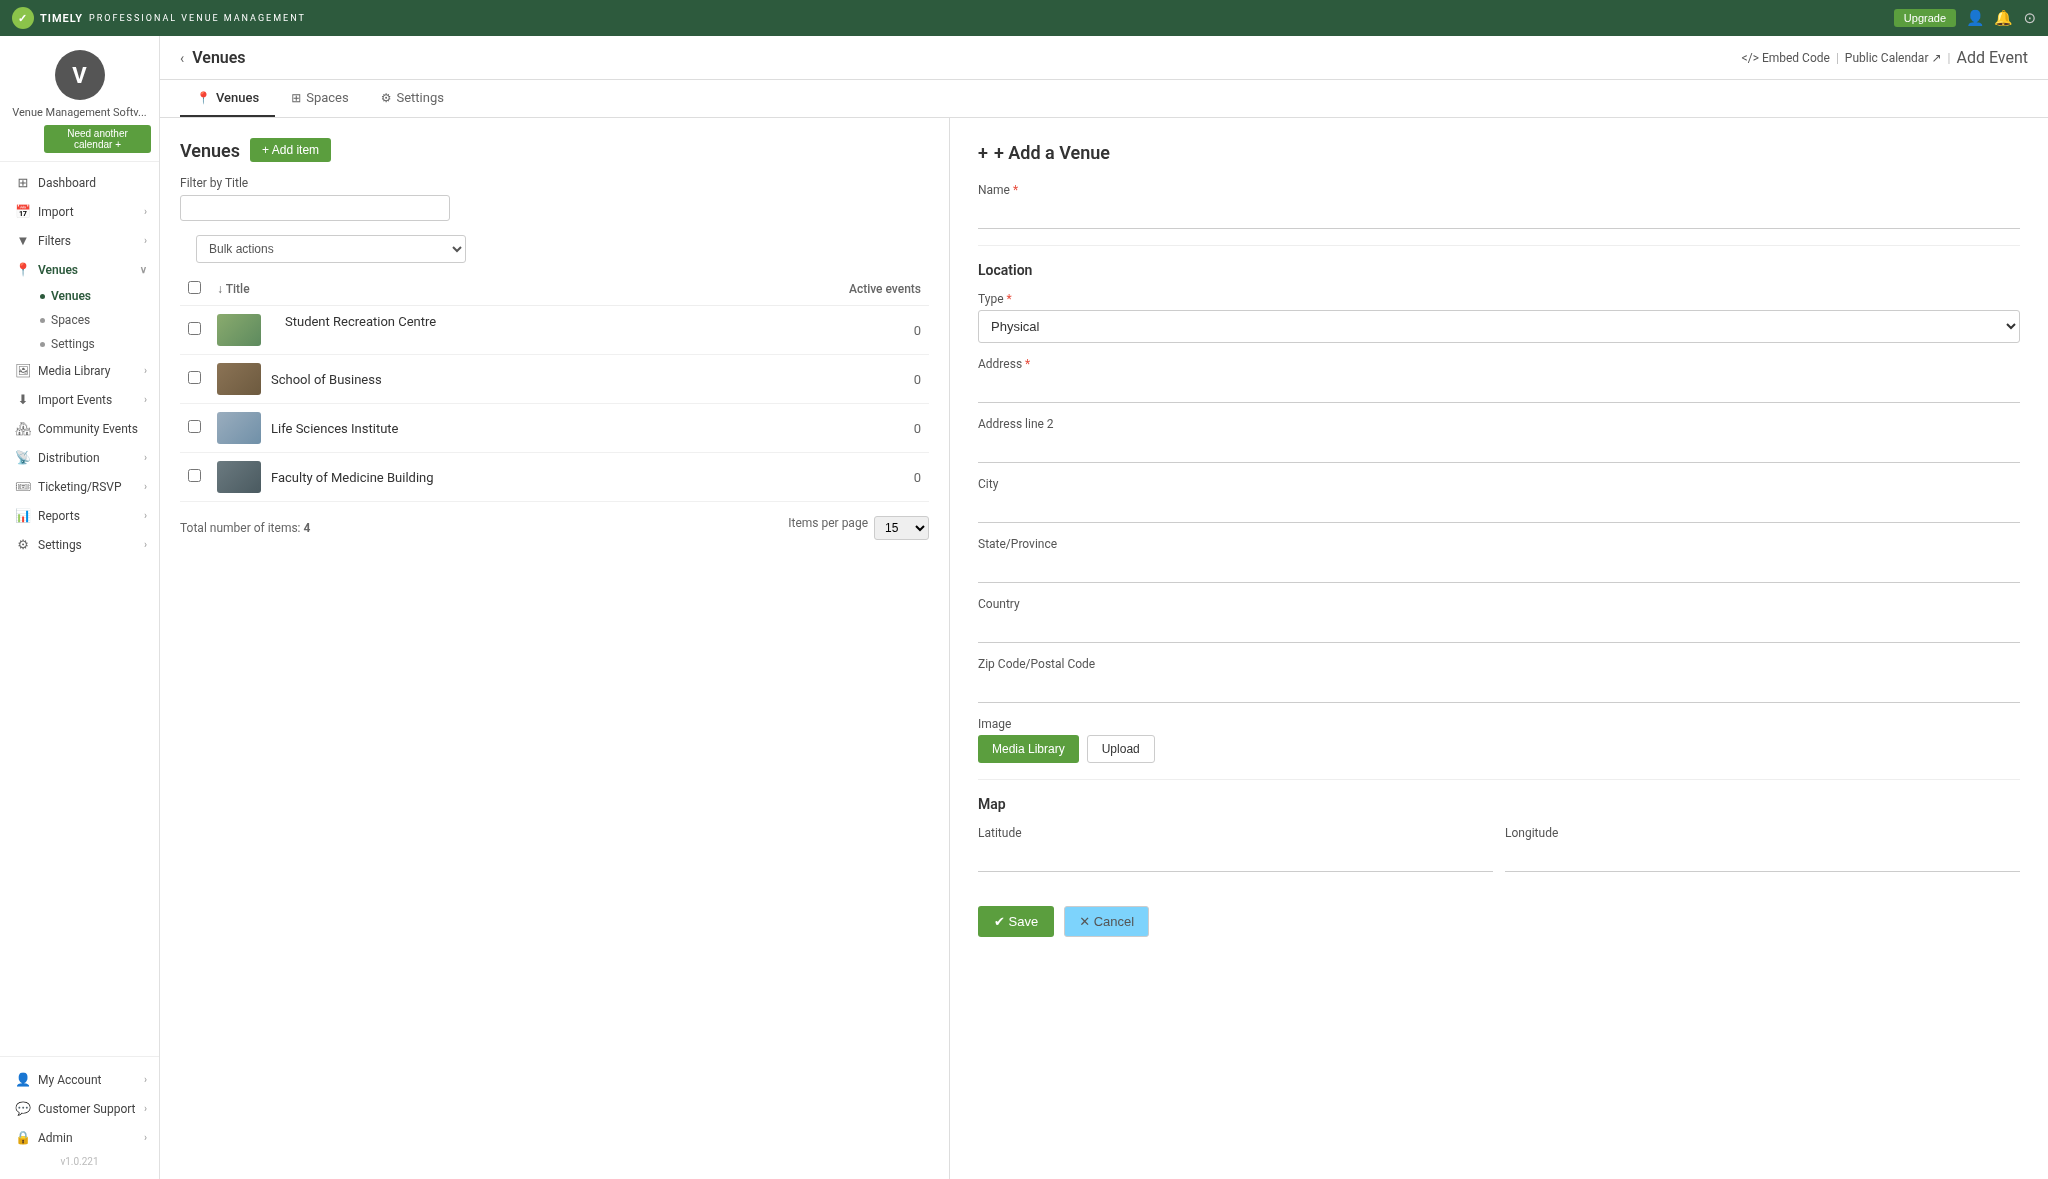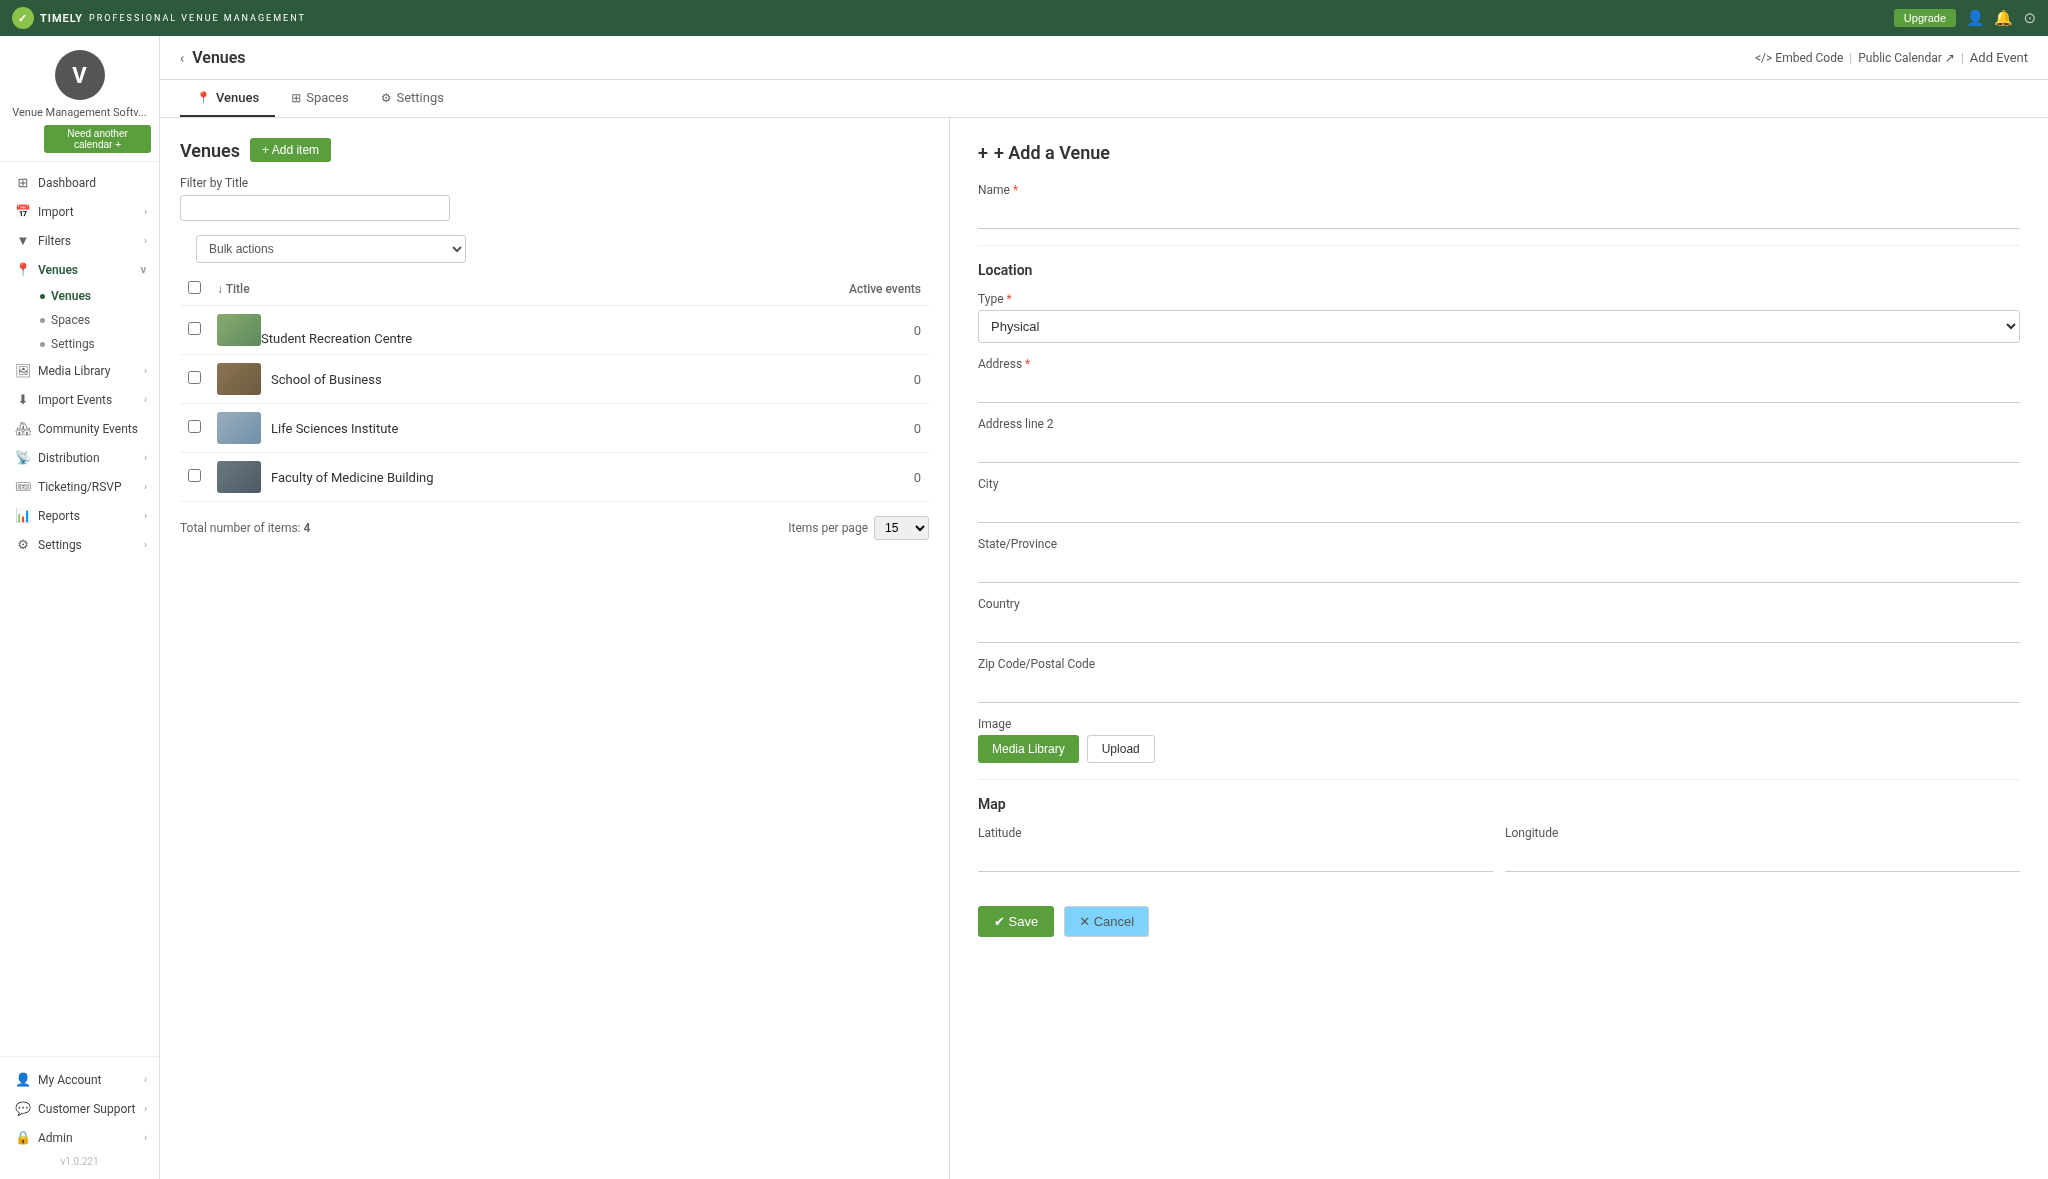--- a/index.html
+++ b/index.html
@@ -40,21 +40,21 @@
     .content { flex: 1; display: flex; flex-direction: column; overflow: hidden; }
 
     
     .page-header { background: #fff; border-bottom: 1px solid #ddd; padding: 10px 20px; display: flex; align-items: center; justify-content: space-between; height: 44px; flex-shrink: 0; }
     .page-header-left { display: flex; align-items: center; gap: 8px; }
     .page-back { color: #666; cursor: pointer; font-size: 14px; }
     .page-title { font-size: 16px; font-weight: 600; color: #333; }
     .page-header-right { display: flex; align-items: center; gap: 6px; font-size: 12px; color: #555; }
     .header-link { color: #555; cursor: pointer; text-decoration: none; display: flex; align-items: center; gap: 3px; }
     .header-sep { color: #bbb; }
-    .add-event-btn { color: #555; cursor: pointer; font-size: 13px; }
+    .add-event-btn { color: #555; cursor: pointer; font-size: 16px; }
 
     
     .tabs-bar { background: #fff; border-bottom: 1px solid #ddd; display: flex; padding: 0 20px; flex-shrink: 0; }
     .tab { padding: 10px 16px; cursor: pointer; font-size: 13px; color: #666; border-bottom: 2px solid transparent; display: flex; align-items: center; gap: 5px; }
     .tab.active { color: #333; border-bottom-color: #333; font-weight: 500; }
     .tab-icon { font-size: 12px; }
 
     
     .panels { display: flex; flex: 1; overflow: hidden; }
 
@@ -75,21 +75,21 @@
     .venues-table th.sortable { cursor: pointer; }
     .venues-table th.right { text-align: right; }
     .venues-table td { padding: 8px 8px; border-bottom: 1px solid #f0f0f0; vertical-align: middle; font-size: 13px; }
     .venues-table td.right { text-align: right; color: #666; }
     .venue-img-placeholder { width: 44px; height: 32px; border-radius: 3px; background: linear-gradient(135deg, #8aab6e 0%, #5d8a5e 100%); display: inline-block; }
     .venue-img-placeholder.brown { background: linear-gradient(135deg, #8b7355 0%, #6d5a3f 100%); }
     .venue-img-placeholder.grey { background: linear-gradient(135deg, #9aadbe 0%, #7090a8 100%); }
     .venue-img-placeholder.dark { background: linear-gradient(135deg, #6b7a80 0%, #4a5a60 100%); }
     .venue-name { font-size: 13px; color: #333; }
     .table-footer { display: flex; align-items: center; justify-content: space-between; margin-top: 14px; font-size: 12px; color: #666; }
-    .items-per-page { display: flex; align-items: center; gap: 6px; }
+    .items-per-page { display: flex; align-items: flex-start; gap: 6px; }
     .per-page-select { border: 1px solid #ccc; border-radius: 3px; padding: 3px 6px; font-size: 12px; }
     .checkbox-cell { width: 24px; }
     .row-checkbox { cursor: pointer; }
 
     
     .right-panel { flex: 1; background: #fff; overflow-y: auto; padding: 24px 28px; }
     .add-venue-title { font-size: 18px; font-weight: 600; color: #333; margin-bottom: 20px; display: flex; align-items: center; gap: 6px; }
     .form-section-title { font-size: 14px; font-weight: 600; color: #333; margin-bottom: 14px; }
     .form-field { margin-bottom: 14px; }
     .form-label { font-size: 12px; color: #555; margin-bottom: 4px; display: flex; align-items: center; gap: 3px; }
@@ -308,21 +308,21 @@
               <th class="sortable">
                 <span>↓ </span>Title
               </th>
               <th class="right">Active events</th>
             </tr>
           </thead>
           <tbody>
             <tr>
               <td class="checkbox-cell"><input type="checkbox" class="row-checkbox" style=""></td>
               <td>
-                <div style="display:flex;align-items:flex-end;gap:0;">
+                <div style="display:flex;align-items:flex-start;gap:24px;">
                   <div class="venue-img-placeholder"></div>
                   <span class="venue-name">Student Recreation Centre</span>
                 </div>
               </td>
               <td class="right">0</td>
             </tr>
             <tr>
               <td class="checkbox-cell"><input type="checkbox" class="row-checkbox" style=""></td>
               <td>
                 <div style="display:flex;align-items:center;gap:10px;">

